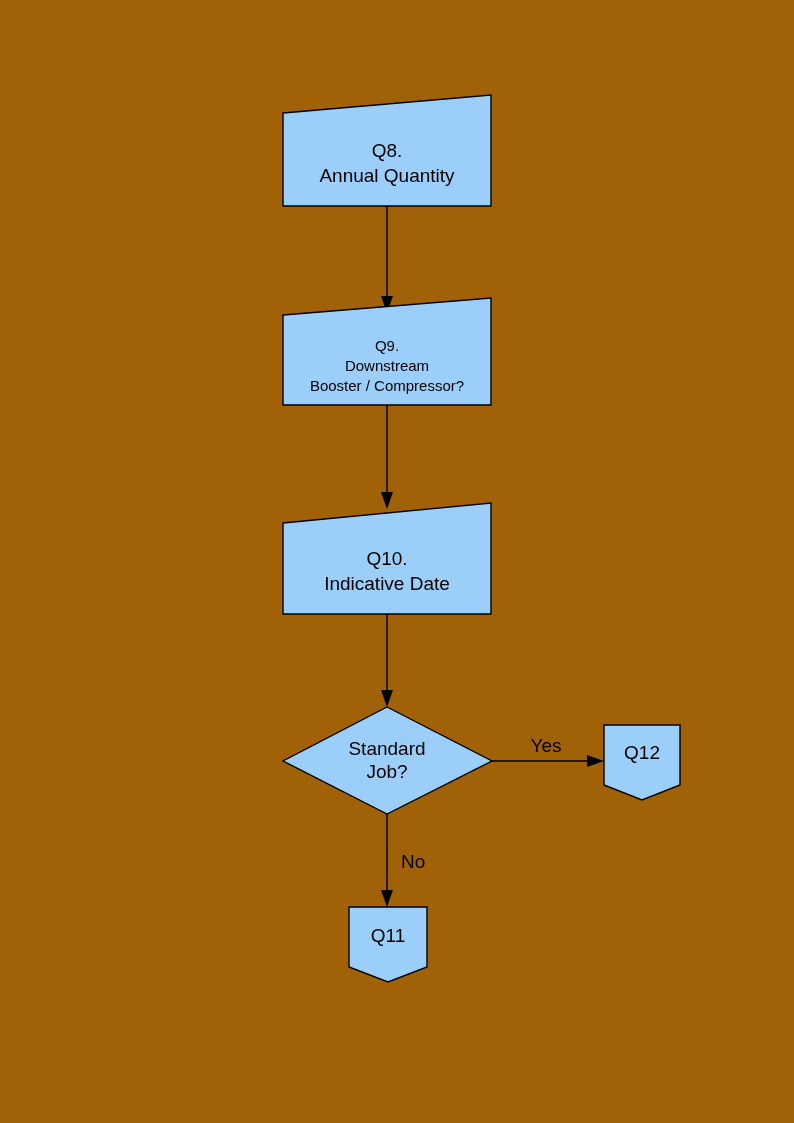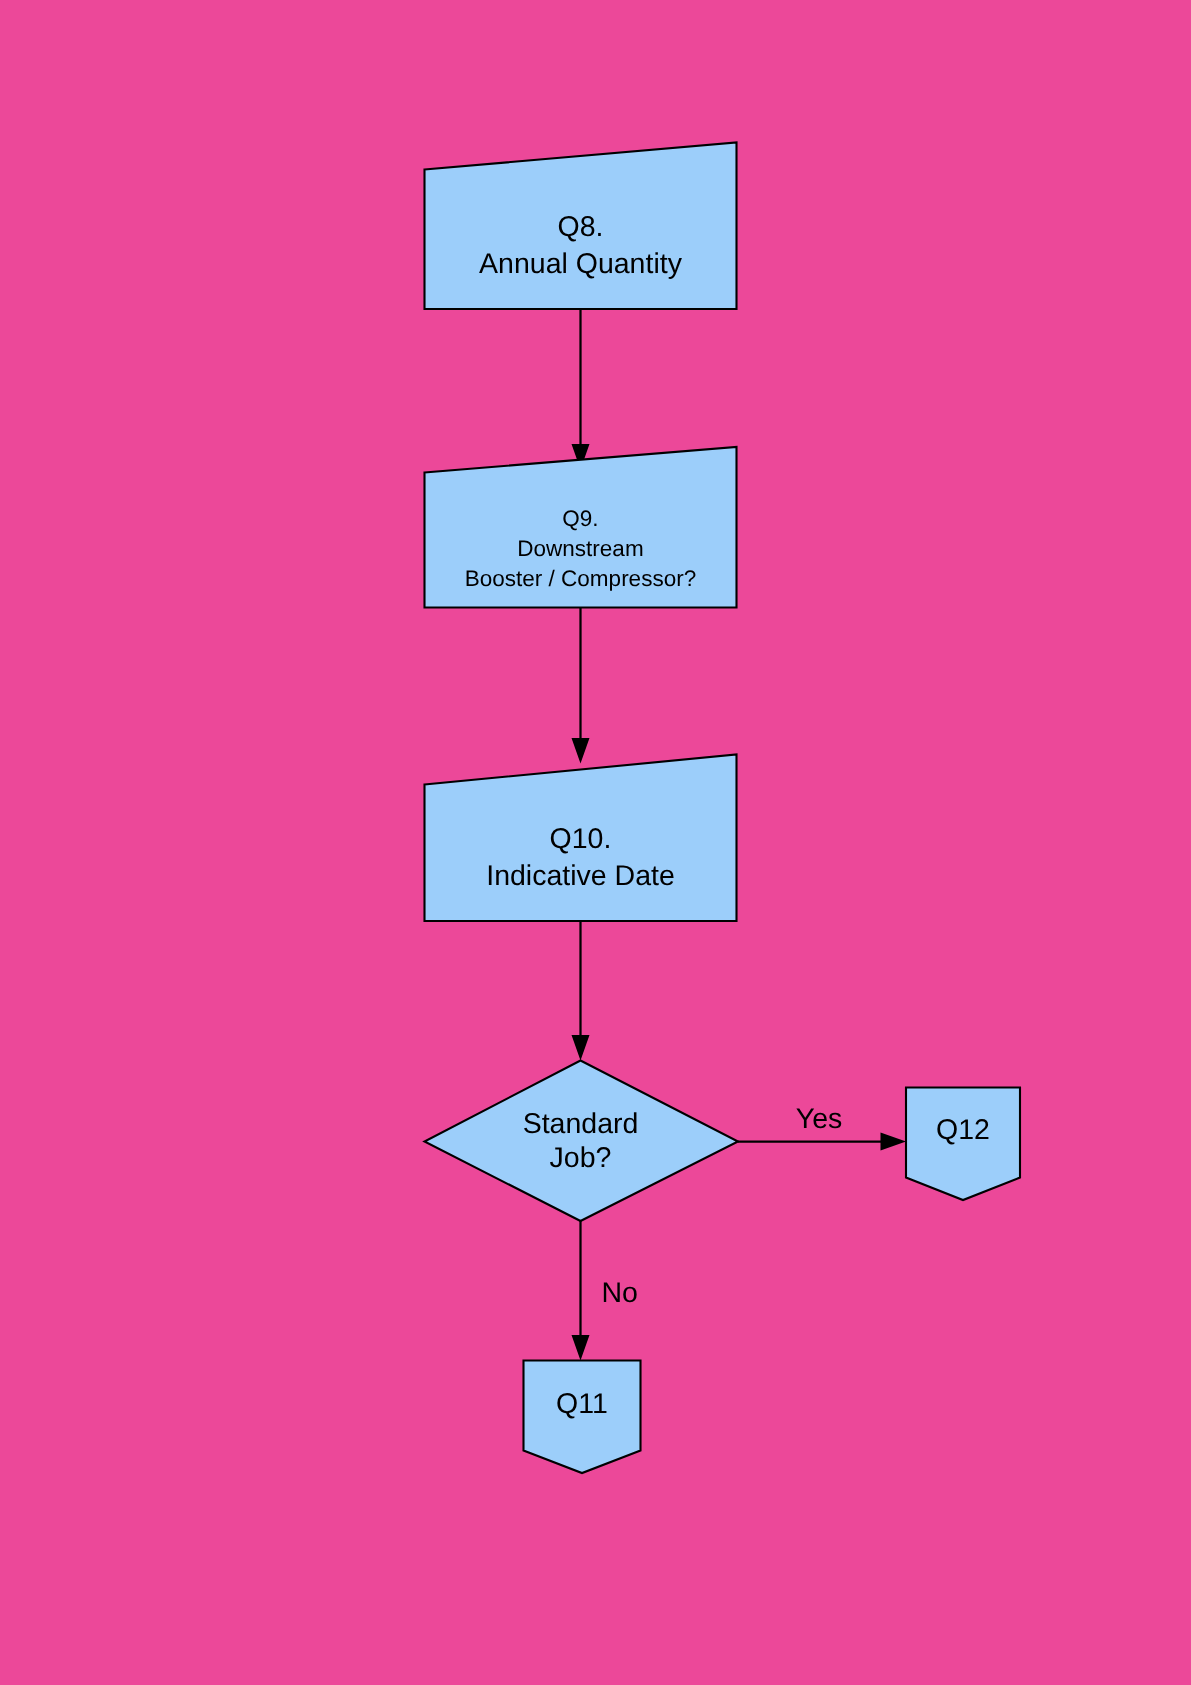--- a/index.html
+++ b/index.html
@@ -8,21 +8,21 @@
     padding: 0;
     background: #ffffff;
   }
   body {
     font-family: "Liberation Sans", sans-serif;
   }
   #canvas {
     position: relative;
     width: 794px;
     height: 1123px;
-    background: #ec4899;
+    background: #a16207;
     overflow: hidden;
   }
   #flow-svg {
     position: absolute;
     top: 0;
     left: 0;
     width: 794px;
     height: 1123px;
   }
   .node-shape {

